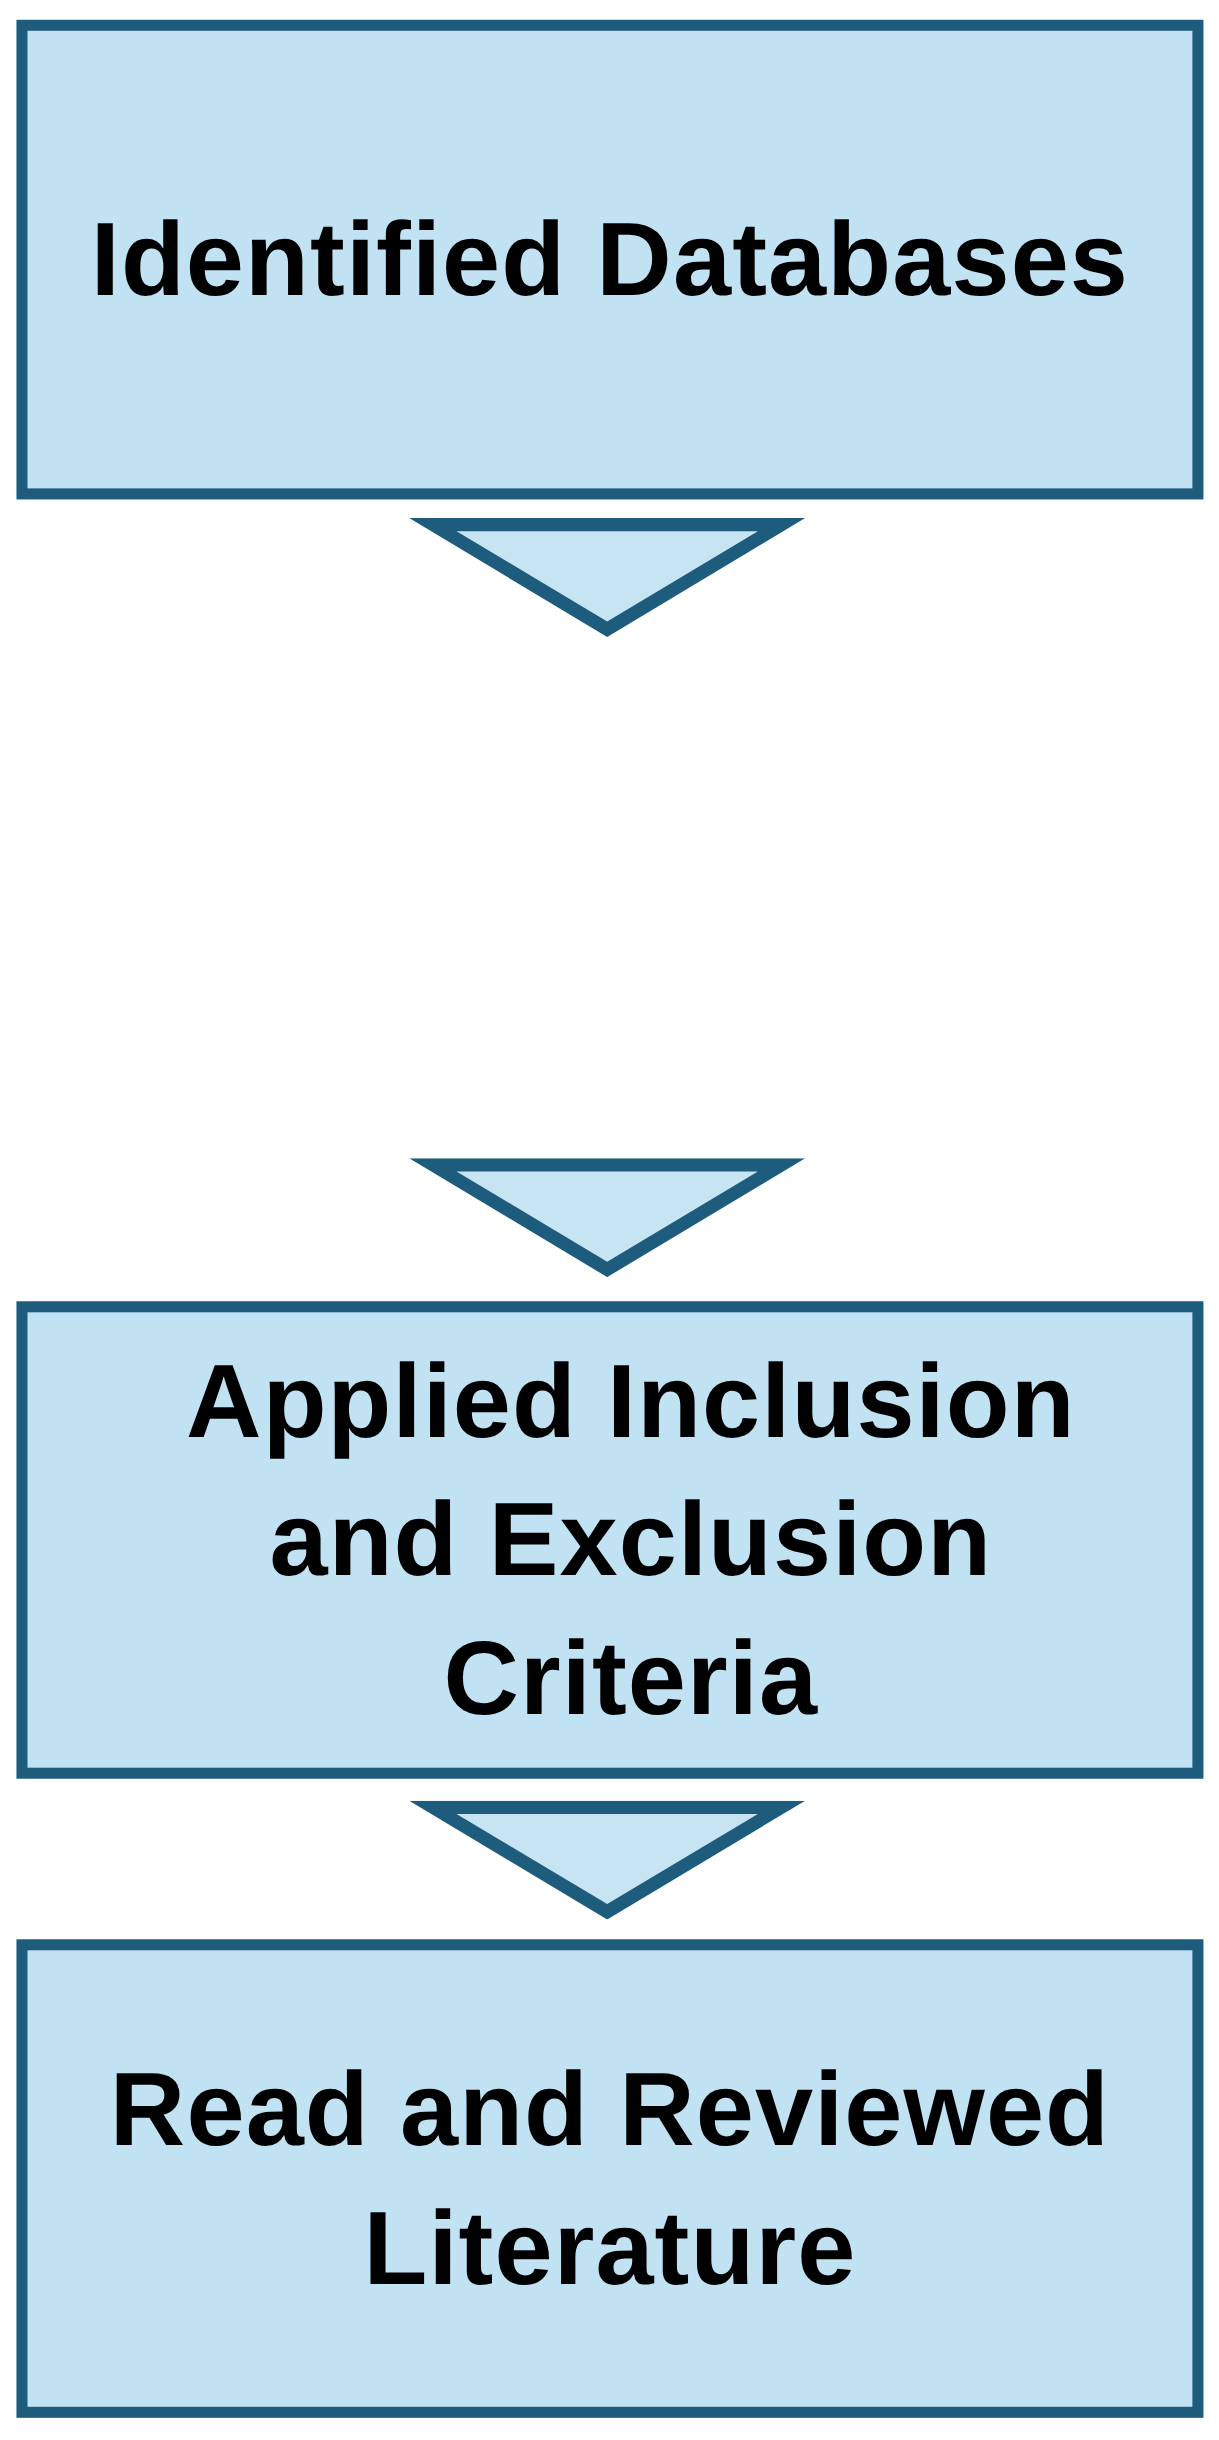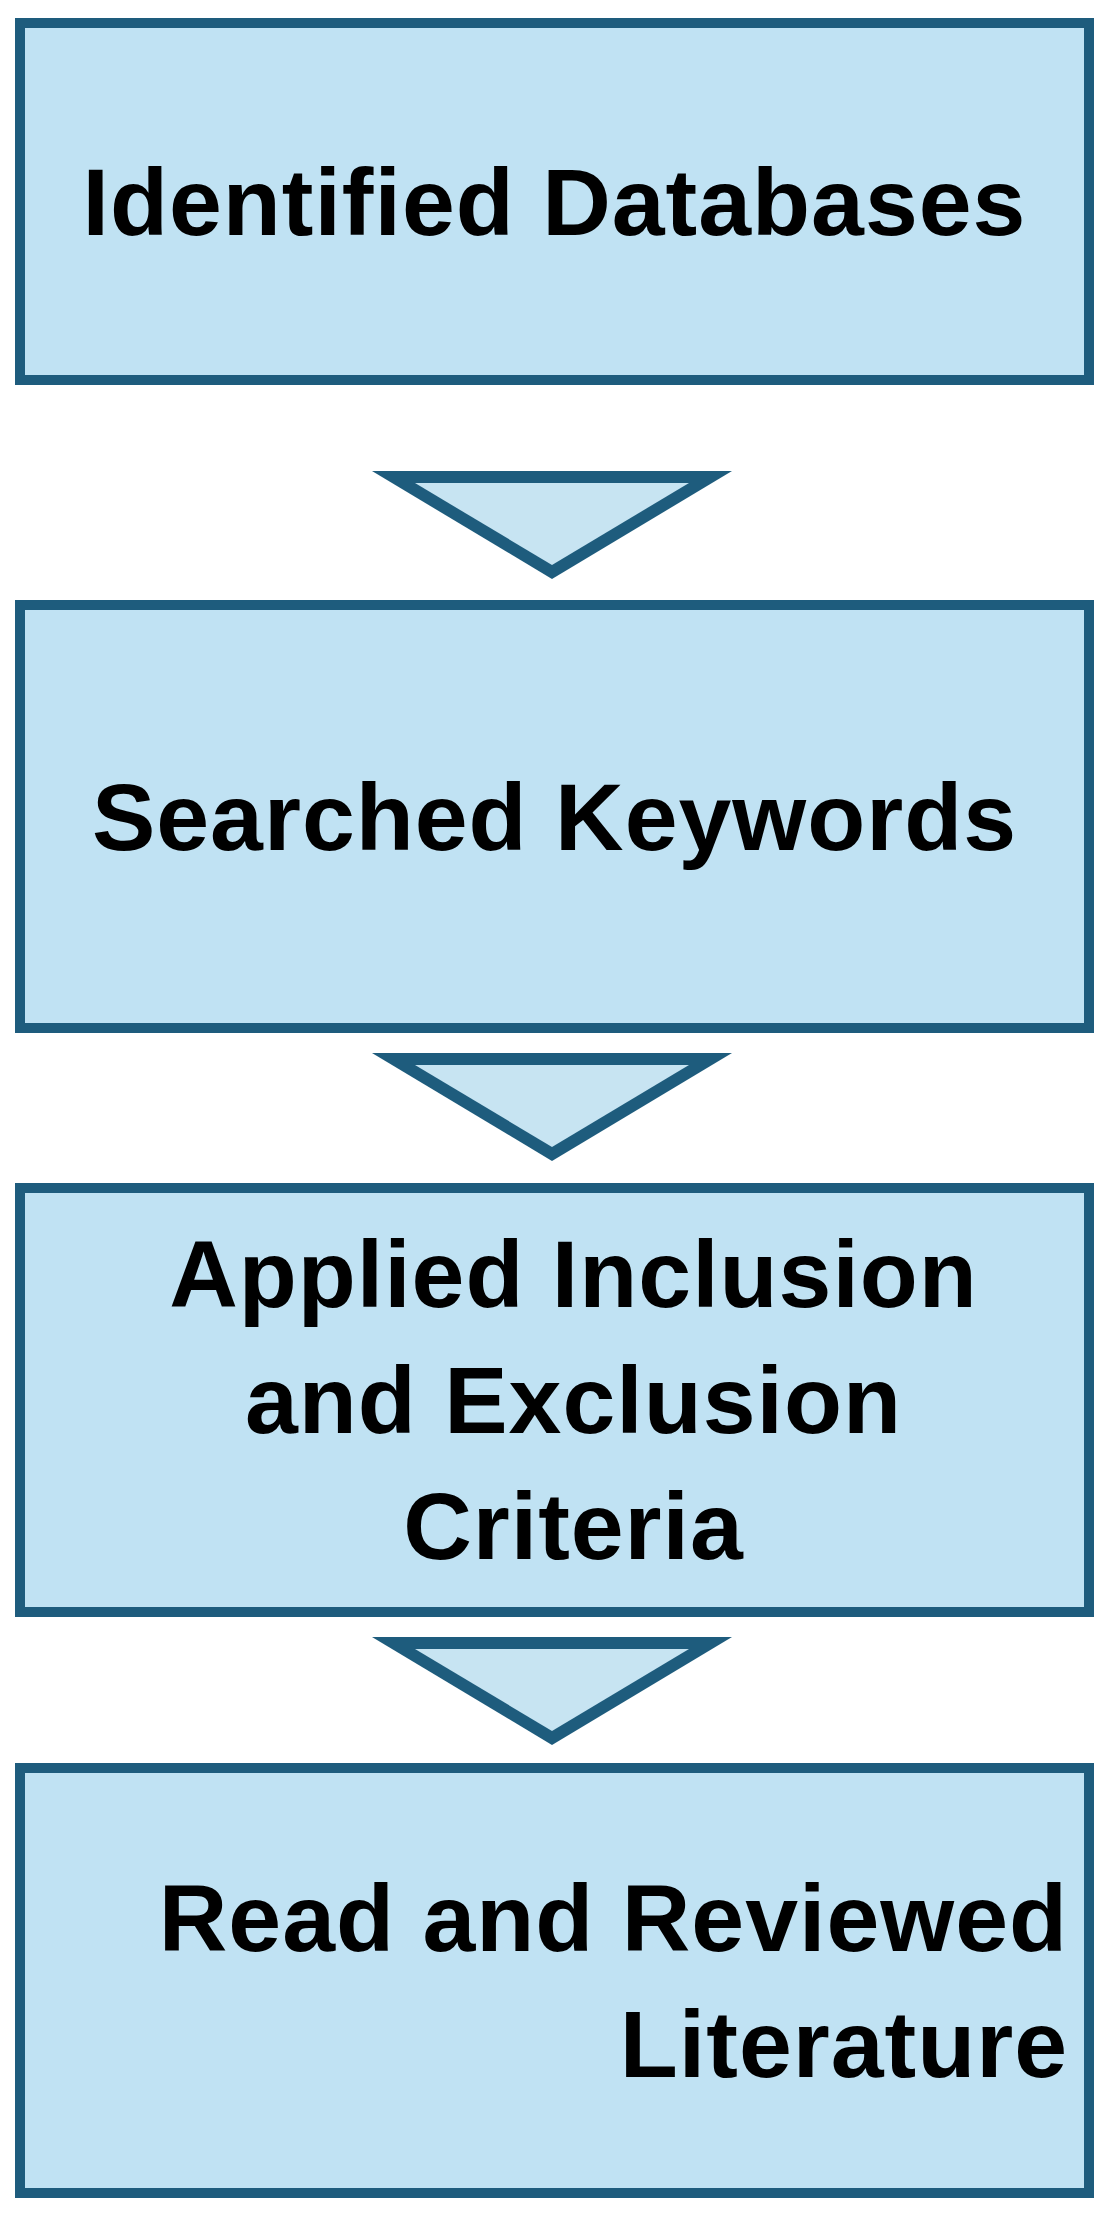--- a/index.html
+++ b/index.html
@@ -29,24 +29,24 @@
   }
   .flow-label {
     display: block;
     padding: 0 16px;
     font-weight: bold;
     font-size: 95px;
     line-height: 126px;
     letter-spacing: 1px;
     color: #000000;
   }
-  .box1 { top: 18px;   height: 367px; }
+  .box1 { top: 18px;   height: 436px; }
   .box2 { top: 600px;  height: 433px; }
   .box3 { top: 1183px; height: 434px; padding-left: 38px; }
-  .box4 { top: 1763px; height: 435px; text-align: right; }
+  .box4 { top: 1763px; height: 435px; }
 
   .flow-arrow {
     position: absolute;
     left: 372px;
     width: 360px;
     height: 108px;
     display: block;
   }
   .arrow1 { top: 471px; }
   .arrow2 { top: 1053px; }
@@ -61,23 +61,20 @@
 
   <div class="flow-box box1">
     <span class="flow-label">Identified Databases</span>
   </div>
 
   <svg class="flow-arrow arrow1" viewBox="0 0 360 108" aria-hidden="true">
     <polygon class="arrow-outer" points="0,0 360,0 180,108"></polygon>
     <polygon class="arrow-inner" points="43,12 317,12 180,94"></polygon>
   </svg>
 
-  <div class="flow-box box2">
-    <span class="flow-label">Searched Keywords</span>
-  </div>
 
   <svg class="flow-arrow arrow2" viewBox="0 0 360 108" aria-hidden="true">
     <polygon class="arrow-outer" points="0,0 360,0 180,108"></polygon>
     <polygon class="arrow-inner" points="43,12 317,12 180,94"></polygon>
   </svg>
 
   <div class="flow-box box3">
     <span class="flow-label">Applied Inclusion and Exclusion Criteria</span>
   </div>
 

